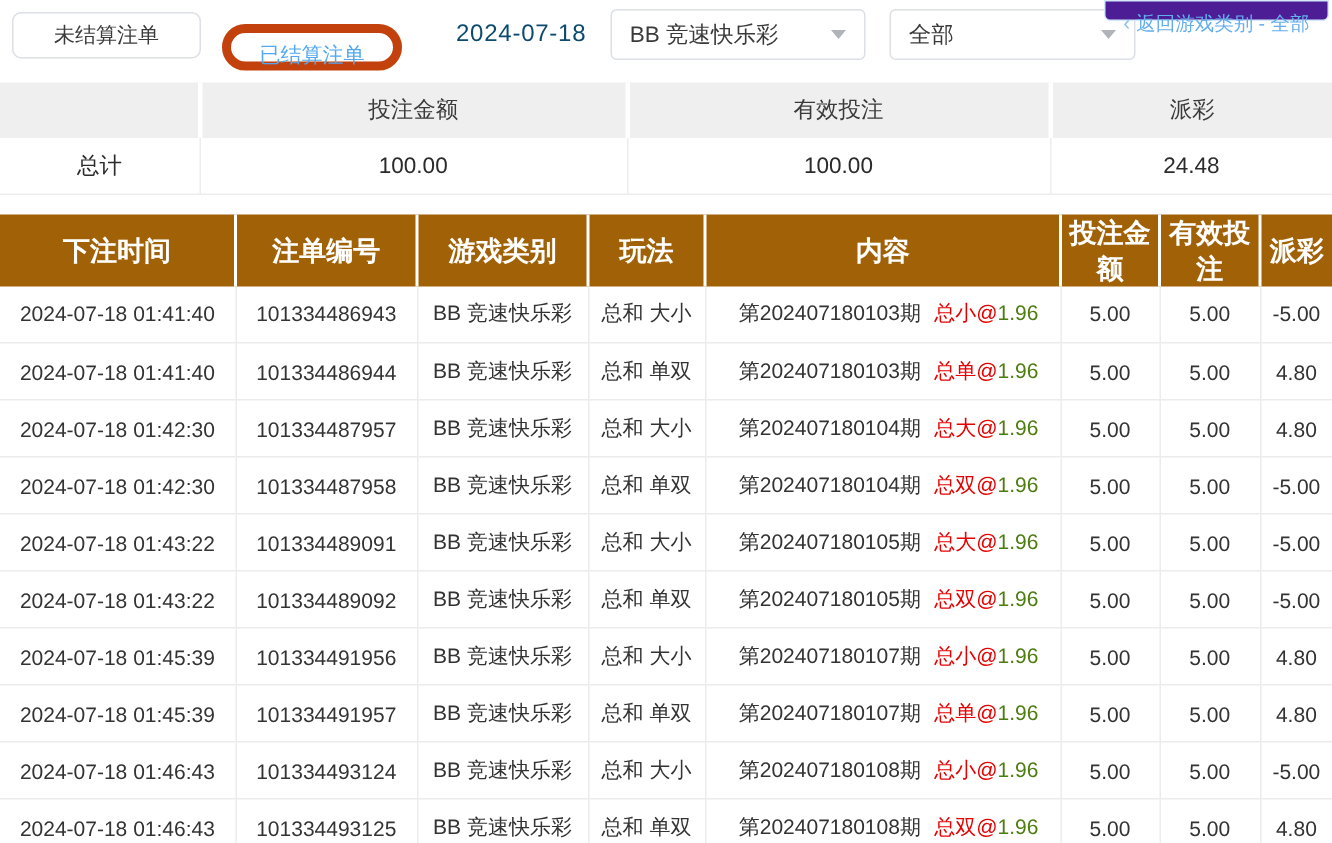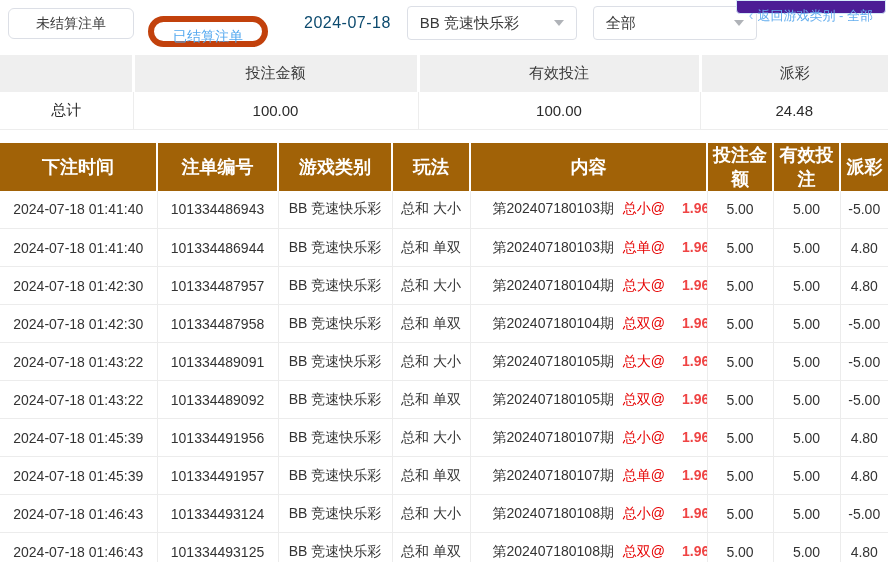--- a/index.html
+++ b/index.html
@@ -37,21 +37,21 @@
   
   .bets { width:888px; margin-top:13px; }
   .bets thead th { background:#a16207; color:#fff; font-size:18px; font-weight:bold;
     height:39px; border-right:2px solid #fff; }
   .bets thead th:last-child { border-right:none; }
   .bets tbody td { height:38px; font-size:14px; text-align:center; color:#333;
     border-right:1px solid #ececec; border-bottom:1px solid #ececec; white-space:nowrap; overflow:hidden; }
   .bets tbody td:last-child { border-right:none; }
   .bets td.content-cell { text-align:left; padding-left:22px; }
   .sel-red { color:#e60000;text-align:center; }
-  .odds-red { color:#ef4444; font-weight:bold;margin-left:17px; }
+  .odds-red { color:#4d7c0f; font-weight:normal; }
   td.neg { color:#f56c6c; }
 </style>
 </head>
 <body>
 
 <div class="toolbar">
   <button class="tab">未结算注单</button>
   <button class="tab active">已结算注单</button>
   <span class="toolbar-date">2024-07-18</span>
   <div class="select select-game">

